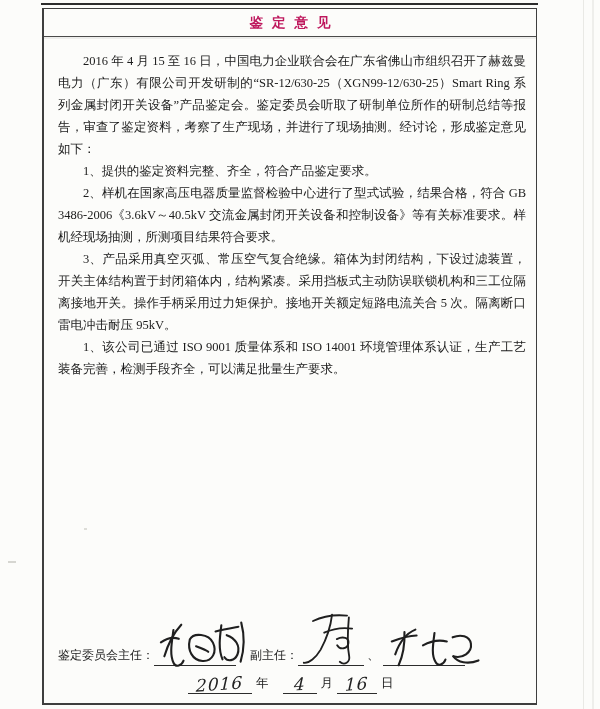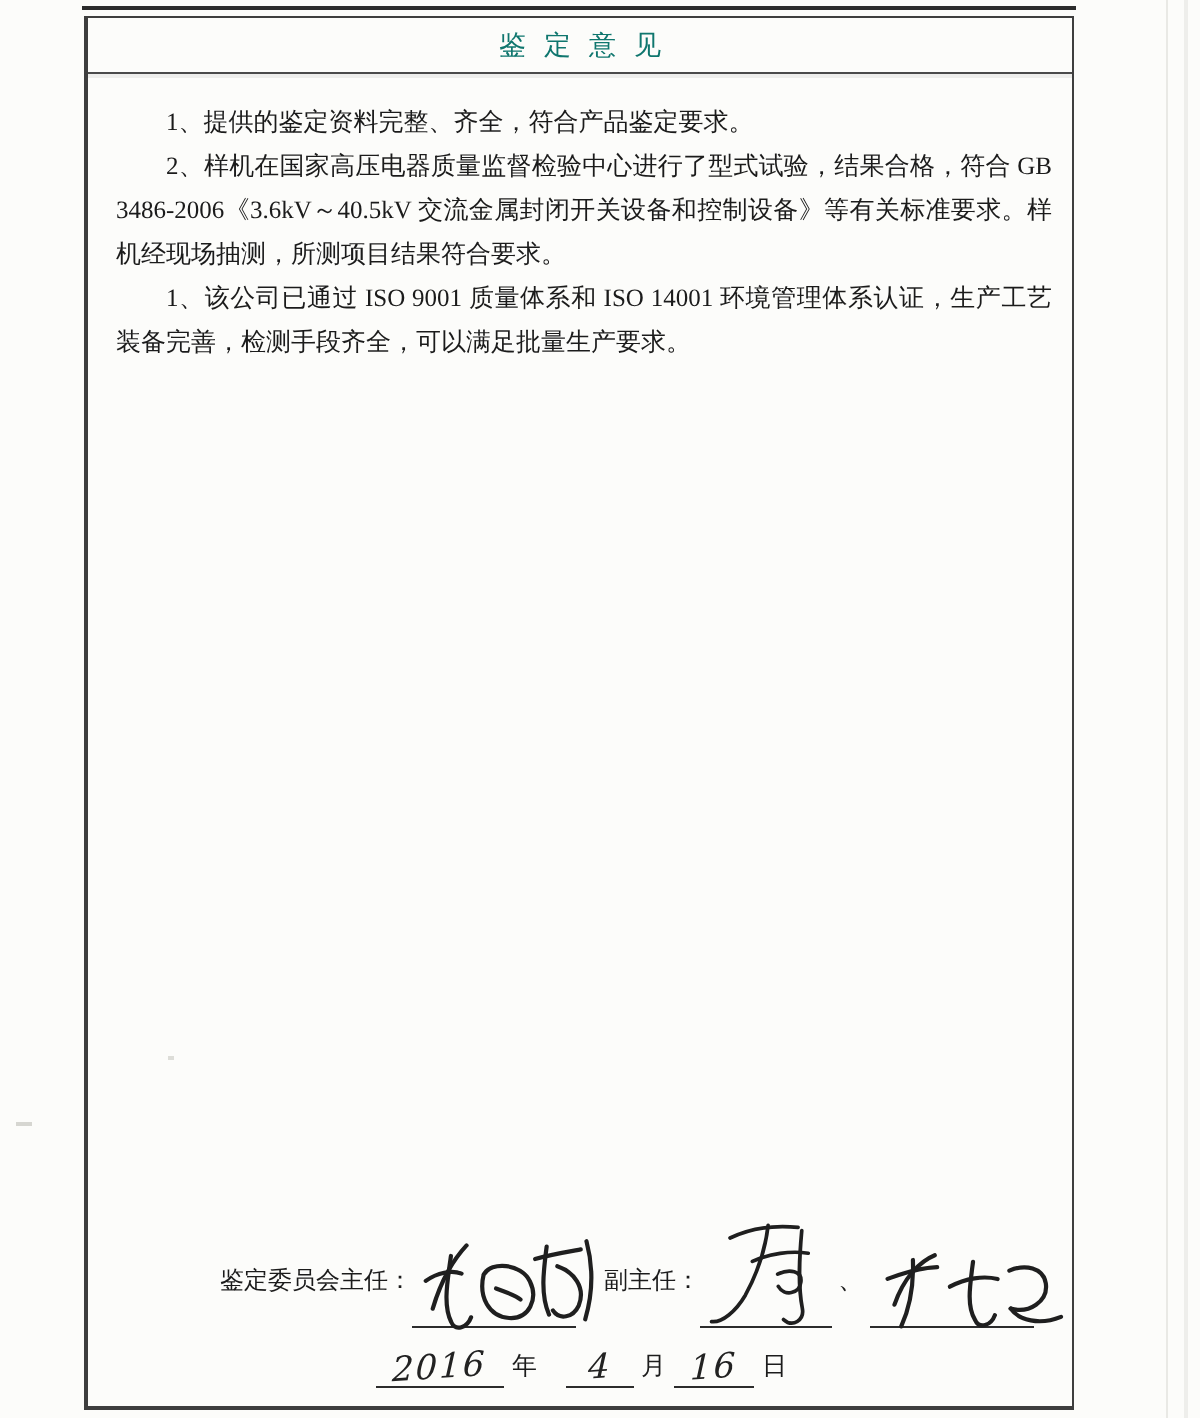--- a/index.html
+++ b/index.html
@@ -24,30 +24,30 @@
     border:1.6px solid #3e3e3e;border-left-width:2.4px;border-bottom-width:2px;
     display:flex;flex-direction:column;background:transparent;
   }
   .title-row{
     height:27px;flex:0 0 27px;
     border-bottom:1.5px solid #4a4a4a;
     box-shadow:0 2px 0 rgba(0,0,0,.06);
     display:flex;align-items:center;justify-content:center;
   }
   .doc-title{
-    font-size:13.5px;font-weight:400;letter-spacing:9px;text-indent:9px;color:#0f766e;
+    font-size:13.5px;font-weight:700;letter-spacing:9px;text-indent:9px;color:#be185d;
   }
   .cell-body{flex:1;position:relative;padding:13px 10px 0 14px;}
   p.para{
     margin:0;text-indent:2em;text-align:justify;
     font-size:12.5px;line-height:22px;color:#1b1b1b;
   }
   
   .sig-area{position:absolute;left:14px;right:10px;bottom:9px;}
-  .sig-row{display:flex;align-items:center;margin-left:52px;height:50px;}
+  .sig-row{display:flex;align-items:flex-end;height:50px;}
   .sig-label{font-size:12px;white-space:nowrap;padding-bottom:2px;color:#1b1b1b;}
   .sig-slot{
     position:relative;height:44px;
     border-bottom:1.5px solid #2c2c2c;flex:0 0 auto;
   }
   .sig-slot svg{position:absolute;left:2px;bottom:-6px;overflow:visible;}
   .sig-slot.s1{width:82px;margin-right:14px;}
   .sig-slot.s2{width:66px;}
   .sig-slot.s3{width:82px;}
   .sig-sep{font-size:13px;padding:0 3px 2px 3px;}
@@ -80,22 +80,24 @@
 
 <div class="sheet">
   <div class="top-rule"></div>
   <div class="frame">
 
     <div class="title-row">
       <span class="doc-title">鉴定意见</span>
     </div>
 
     <div class="cell-body">
+      <p class="para">2016 年 4 月 15 至 16 日，中国电力企业联合会在广东省佛山市组织召开了赫兹曼电力（广东）有限公司开发研制的“SR-12/630-25（XGN99-12/630-25）Smart Ring 系列金属封闭开关设备”产品鉴定会。鉴定委员会听取了研制单位所作的研制总结等报告，审查了鉴定资料，考察了生产现场，并进行了现场抽测。经讨论，形成鉴定意见如下：</p>
       <p class="para">1、提供的鉴定资料完整、齐全，符合产品鉴定要求。</p>
       <p class="para">2、样机在国家高压电器质量监督检验中心进行了型式试验，结果合格，符合 GB 3486-2006《3.6kV～40.5kV 交流金属封闭开关设备和控制设备》等有关标准要求。样机经现场抽测，所测项目结果符合要求。</p>
+      <p class="para">3、产品采用真空灭弧、常压空气复合绝缘。箱体为封闭结构，下设过滤装置，开关主体结构置于封闭箱体内，结构紧凑。采用挡板式主动防误联锁机构和三工位隔离接地开关。操作手柄采用过力矩保护。接地开关额定短路电流关合 5 次。隔离断口雷电冲击耐压 95kV。</p>
       <p class="para">1、该公司已通过 ISO 9001 质量体系和 ISO 14001 环境管理体系认证，生产工艺装备完善，检测手段齐全，可以满足批量生产要求。</p>
 
       <div class="sig-area">
 
         <div class="sig-row">
           <span class="sig-label">鉴定委员会主任：</span>
 
           <span class="sig-slot s1">
             <svg width="92" height="52" viewBox="0 0 92 52" style="transform:rotate(-2deg);">
               <g class="sig-ink">

